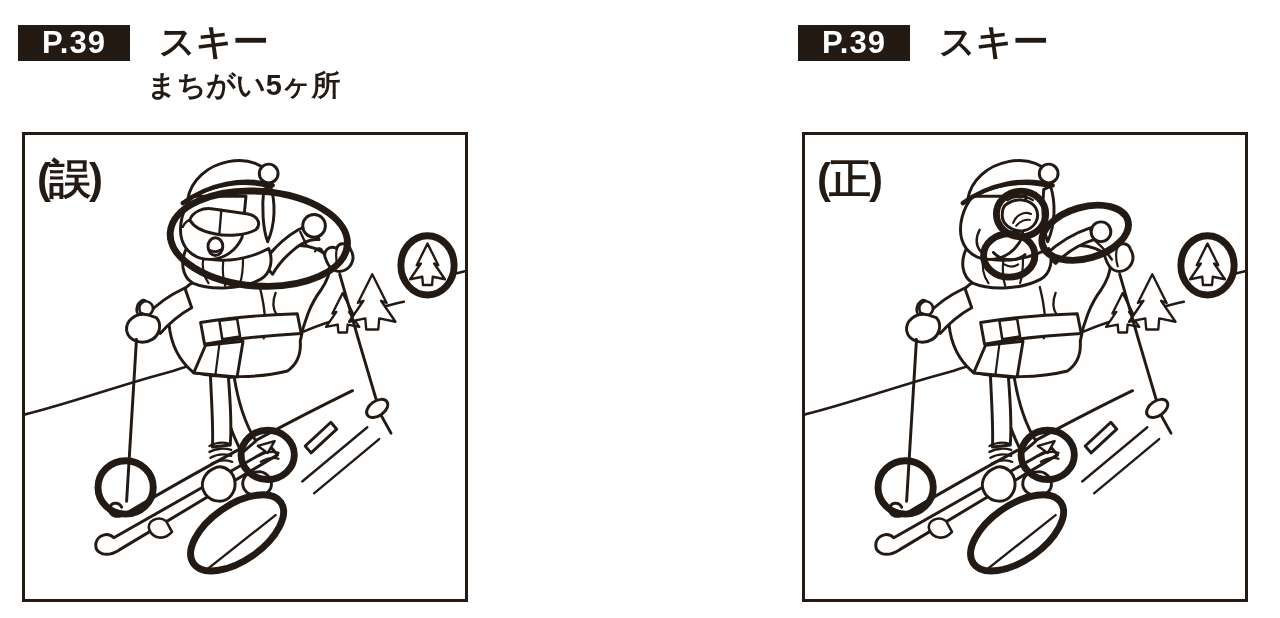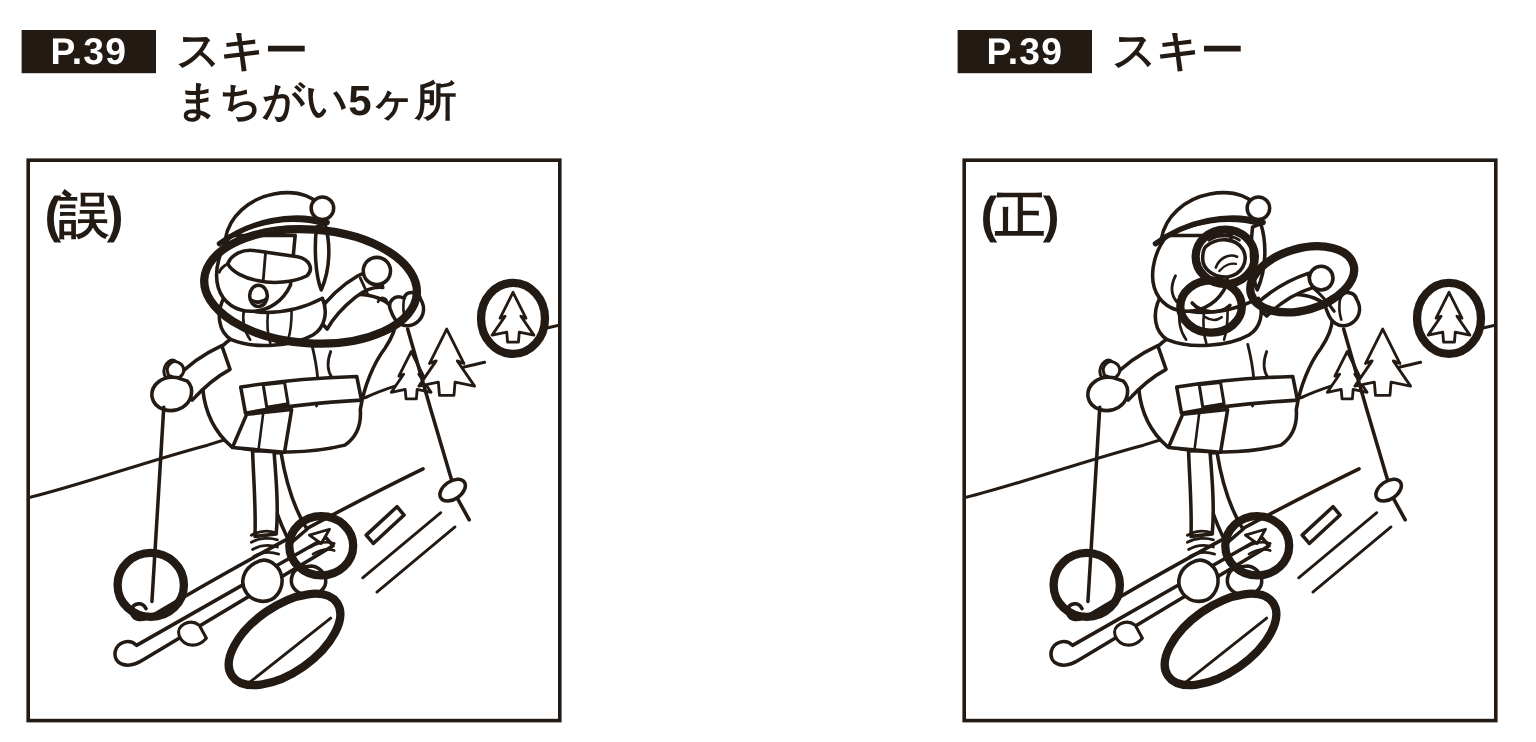--- a/index.html
+++ b/index.html
@@ -7,22 +7,22 @@
     width:1280px;height:618px;position:relative;background:#ffffff;
     font-family:"Liberation Sans","DejaVu Sans",sans-serif;overflow:hidden;
   }
   .col{position:absolute;top:0;width:500px;height:618px;}
   .badge{
     position:absolute;left:18px;top:25px;width:112px;height:36px;
     display:flex;align-items:center;justify-content:center;
     font-weight:800;font-size:31px;letter-spacing:1px;
   }
   .titleblock{position:absolute;left:147px;top:20px;}
-  .p-title{font-size:36px;font-weight:800;line-height:44px;}
-  .p-sub{font-size:35px;font-weight:600;line-height:34px;margin-top:4px;}
+  .p-title{font-size:36px;font-weight:800;line-height:44px;margin-left:12px;}
+  .p-sub{font-size:29px;font-weight:600;line-height:34px;margin-top:4px;}
   .panel{
     position:absolute;left:22px;top:132px;width:446px;height:470px;
     box-sizing:border-box;background:#fff;
   }
   .panel svg{position:absolute;left:0;top:0;width:100%;height:100%;}
   .figlabel{
     position:absolute;left:12px;top:16px;font-size:42px;font-weight:800;
     letter-spacing:-2px;
   }
 </style>

